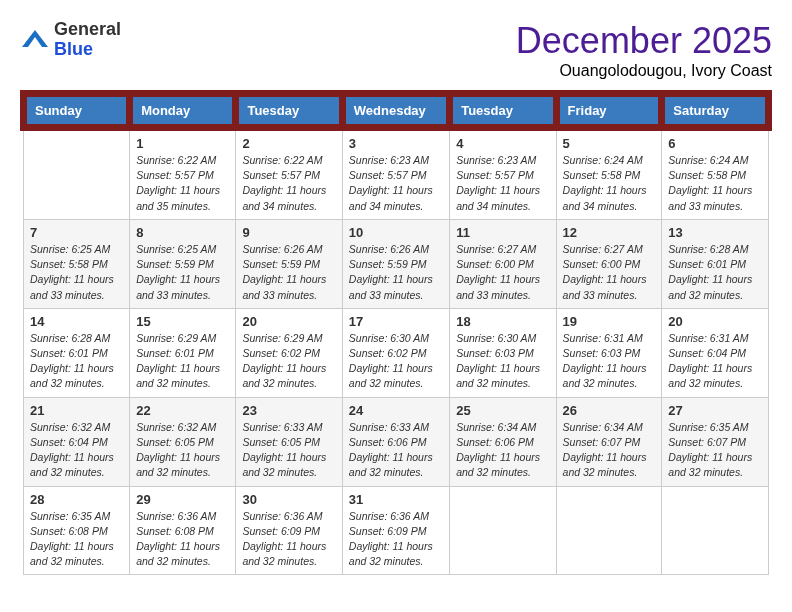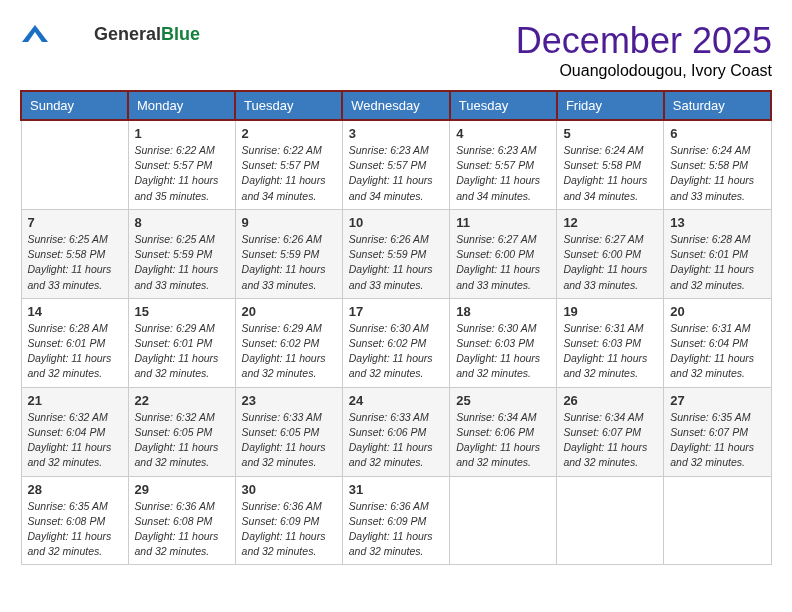--- a/index.html
+++ b/index.html
@@ -16,34 +16,32 @@
       align-items: flex-start;
       margin-bottom: 10px;
     }
     .logo {
       display: flex;
       align-items: center;
       gap: 4px;
     }
     .logo-text {
       display: flex;
-      flex-direction: row;
+      flex-direction: column;
       line-height: 1.1;
-      margin-left: 40px;
     }
     .logo-general {
       font-size: 18px;
       font-weight: bold;
       color: #333;
     }
     .logo-blue {
       font-size: 18px;
       font-weight: bold;
-      color: #15803d;
-      text-align: right;
+      color: #1d4ed8;
     }
     .logo-icon {
       width: 30px;
       height: 30px;
     }
     .title-area {
       text-align: right;
     }
     .month-title {
       font-size: 36px;
@@ -58,22 +56,22 @@
       width: 100%;
       border-collapse: collapse;
       border: 1px solid #ccc;
     }
     .calendar th {
       background-color: #3a7abf;
       color: #fff;
       text-align: left;
       padding: 6px 8px;
       font-size: 13px;
-      font-weight: normal;
-      border: 2px solid #7f1d1d;
+      font-weight: bold;
+      border: 7px solid #7f1d1d;
     }
     .calendar td {
       vertical-align: top;
       padding: 5px 6px;
       border: 1px solid #ccc;
       font-size: 11px;
       color: #333;
       width: 108px;
       min-height: 80px;
     }

